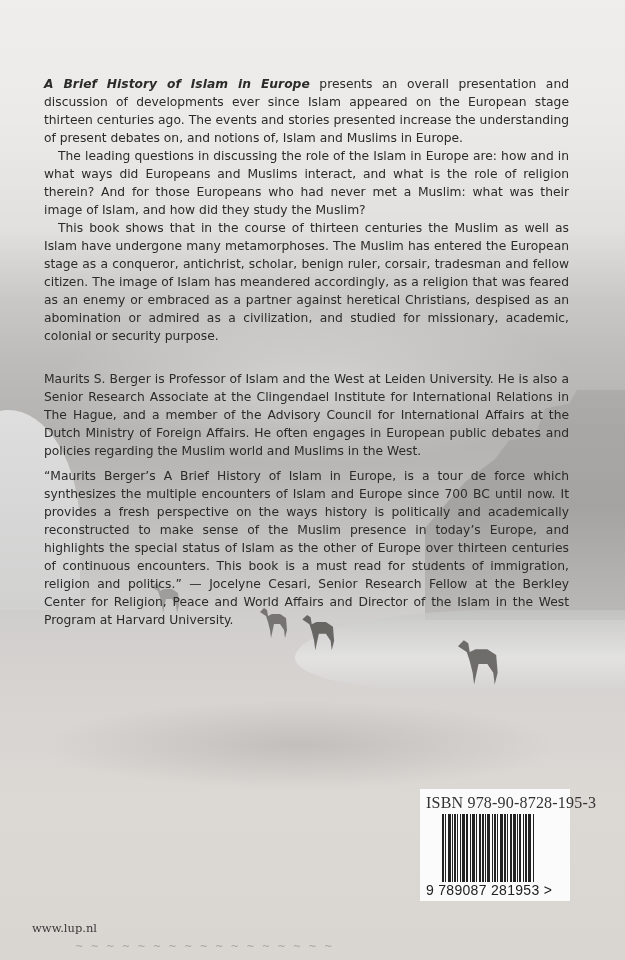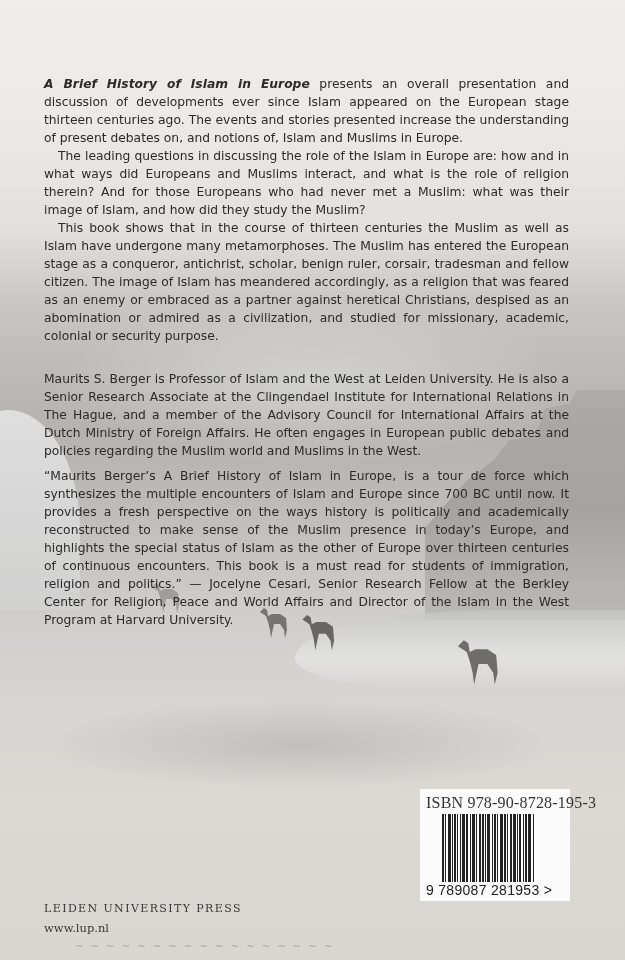--- a/index.html
+++ b/index.html
@@ -61,21 +61,21 @@
     .blurb { top: 75px; }
     .bio { top: 370px; }
     .endorse { top: 467px; }
 
     .publisher {
       position: absolute; left: 44px; top: 902px;
       font-family: "DejaVu Serif", serif; font-size: 11px; letter-spacing: 1.4px;
       color: #3a3838;
     }
     .publisher-url {
-      position: absolute; left: 44px; top: 921px;
+      position: absolute; left: 32px; top: 921px;
       font-family: "DejaVu Serif", serif; font-size: 11.5px; color: #3a3838;
     }
     .barcode-box {
       position: absolute; left: 420px; top: 789px; width: 150px; height: 112px;
       background: #fbfbfb; padding: 5px 6px;
     }
     .isbn-label {
       font-family: Liberation Serif, serif; font-size: 16px; color: #333;
       white-space: nowrap; letter-spacing: 0.2px;
     }
@@ -169,16 +169,15 @@
         <span style="width:1px"></span>
         <span style="width:2px"></span>
         <span style="width:1px"></span>
         <span style="width:2px"></span>
         <span style="width:3px"></span>
         <span style="width:1px"></span>
     </div>
     <div class="barcode-num">9 789087 281953 &gt;</div>
   </div>
 
-  <div class="publisher">LEIDEN UNIVERSITY PRESS</div>
   <div class="publisher-url">www.lup.nl</div>
   <div class="handwriting">~ ~ ~ ~ ~ ~ ~ ~ ~ ~ ~ ~ ~ ~ ~ ~ ~</div>
 </div>
 
 </body></html>

